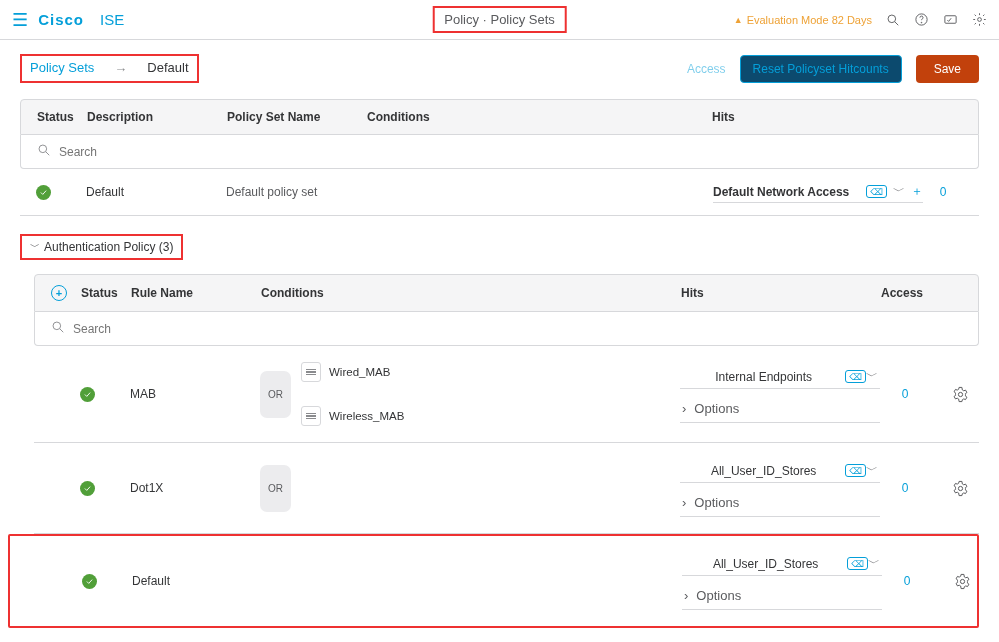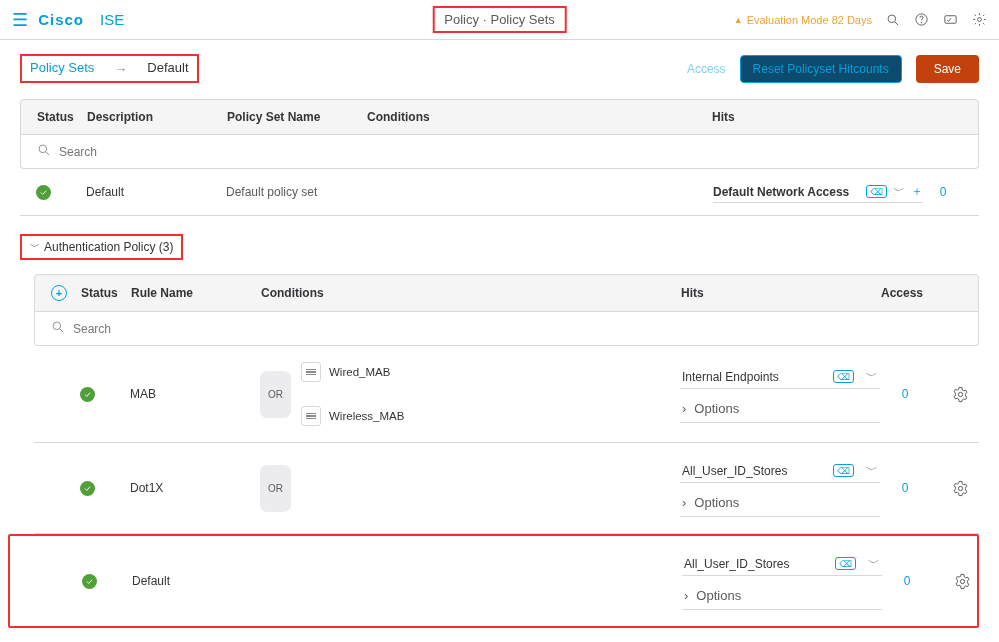--- a/index.html
+++ b/index.html
@@ -129,21 +129,21 @@
   .cond-list { display:flex; flex-direction:column; gap:24px; }
   .cond-item { display:flex; align-items:center; gap:8px; color:var(--text-dark); font-size:11.5px; }
   .cond-icon {
     width:20px; height:20px; border:1px solid var(--border); border-radius:3px;
     display:flex; flex-direction:column; align-items:center; justify-content:center; gap:1.5px;
   }
   .cond-icon span { width:10px; height:1.3px; background:var(--text-light); }
   .use-cell { display:flex; flex-direction:column; gap:6px; }
   .use-select {
     display:flex; align-items:center; border-bottom:1px solid var(--border);
-    padding:3px 2px; gap:12px;
+    padding:3px 2px; gap:0;text-align:center;
   }
   .use-select .txt { flex:1; font-size:12px; }
   .use-options {
     display:flex; align-items:center; gap:8px; border-bottom:1px solid var(--border);
     padding:6px 2px; color:var(--text-med); font-size:13px; cursor:pointer;
   }
   .gear { color:var(--text-med); cursor:pointer; display:inline-flex; justify-content:center;}
   .gear svg { width:17px; height:17px; stroke:currentColor; fill:none; stroke-width:1.4; }
   .mag svg { width:14px; height:14px; stroke:currentColor; fill:none; stroke-width:1.6; }
   .del-pill {

